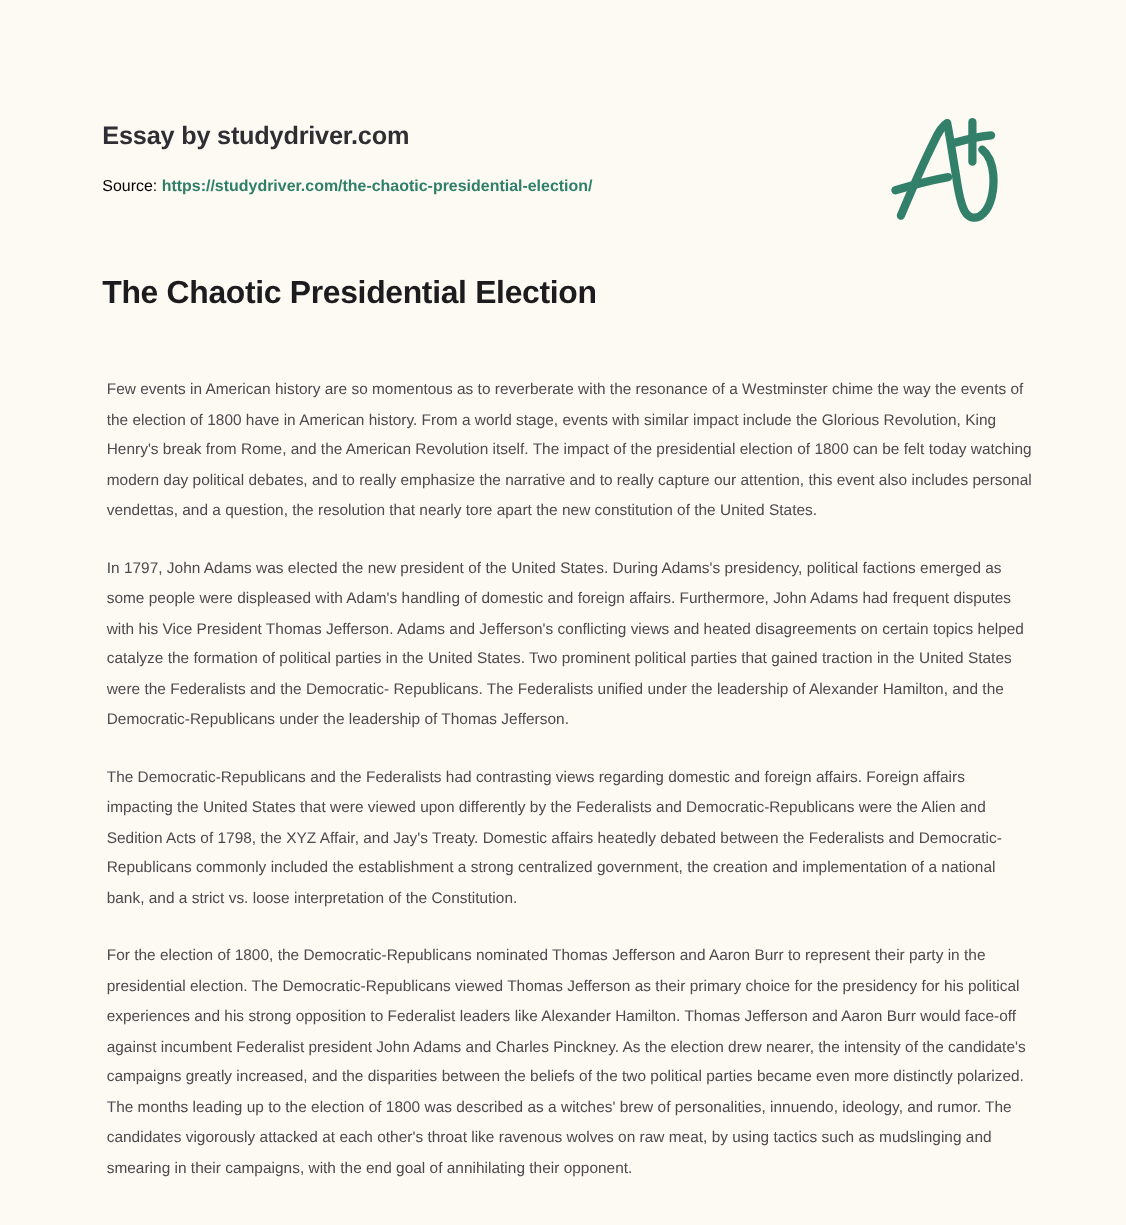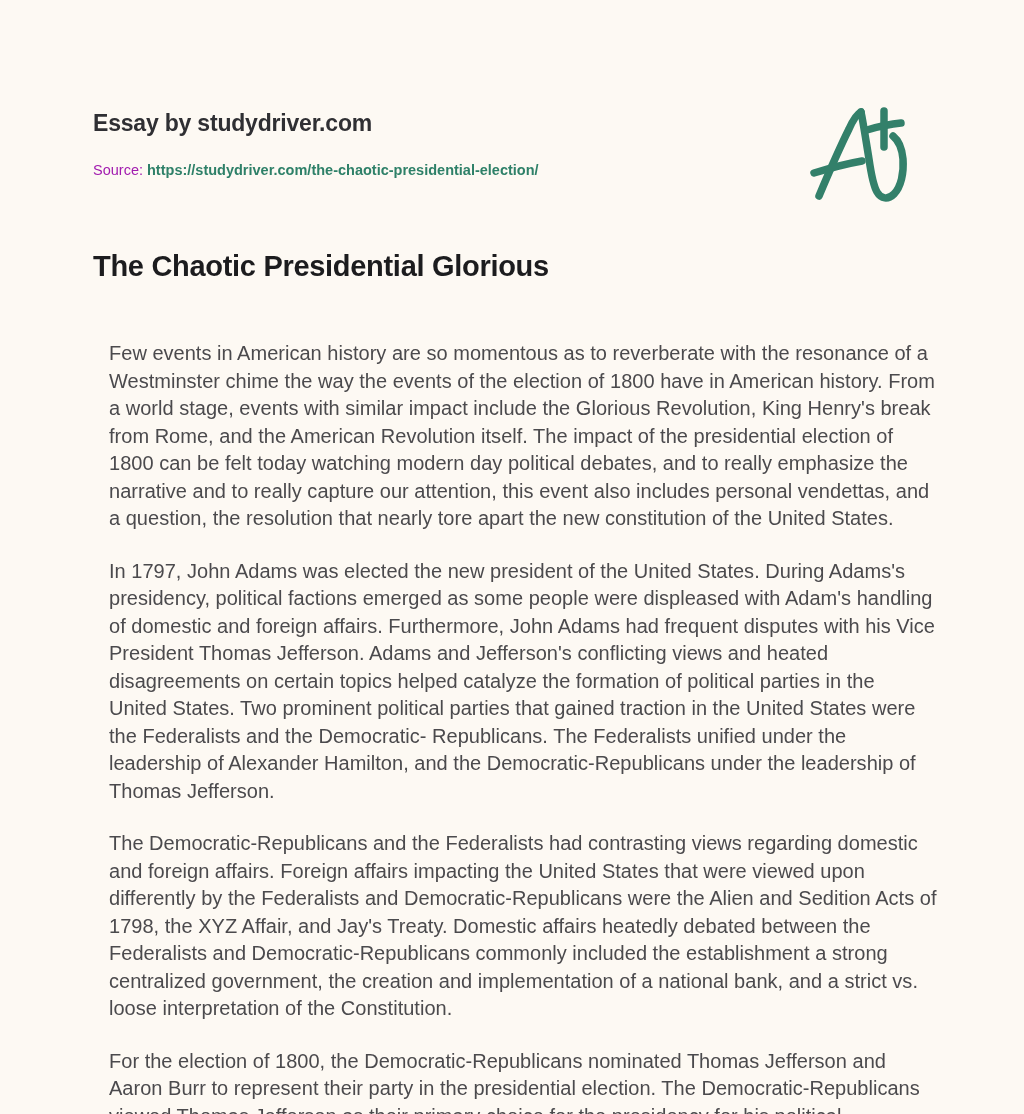--- a/index.html
+++ b/index.html
@@ -46,21 +46,21 @@
 
   .source-line {
     position: absolute;
     left: 93px;
     top: 117px;
     font-size: 14.5px;
     line-height: 1.3;
     white-space: nowrap;
   }
   .source-label {
-    color: #a21caf;
+    color: #000000;
   }
   .source-url {
     color: #2e8068;
     text-decoration: none;
     font-weight: bold;
   }
 
   
   .logo {
     position: absolute;
@@ -91,22 +91,22 @@
     letter-spacing: -0.3px;
     line-height: 1.25;
   }
 
   .body-copy {
     margin-top: 56px;
     width: 845px;
   }
 
   .body-copy p {
-    margin: 0 0 25px 16px;
-    font-size: 20px;
+    margin: 0 0 25px 4px;
+    font-size: 14px;
     line-height: 27.5px;
     color: #4b4a4d;
     text-align: left;
     letter-spacing: 0.02px;
   }
   .body-copy p:last-child {
     margin-bottom: 0;
   }
 </style>
 </head>
@@ -139,21 +139,21 @@
 
           <path d="M79 12 C 79 24, 79 38, 79 48" stroke-width="7.5"></path>
         </g>
       </svg>
     </div>
 
   </div>
 
   <div class="article">
 
-    <h1 class="article-title">The Chaotic Presidential Glorious</h1>
+    <h1 class="article-title">The Chaotic Presidential Election</h1>
 
     <div class="body-copy">
       <p>Few events in American history are so momentous as to reverberate with the resonance of a Westminster chime the way the events of the election of 1800 have in American history. From a world stage, events with similar impact include the Glorious Revolution, King Henry's break from Rome, and the American Revolution itself. The impact of the presidential election of 1800 can be felt today watching modern day political debates, and to really emphasize the narrative and to really capture our attention, this event also includes personal vendettas, and a question, the resolution that nearly tore apart the new constitution of the United States.</p>
       <p>In 1797, John Adams was elected the new president of the United States. During Adams's presidency, political factions emerged as some people were displeased with Adam's handling of domestic and foreign affairs. Furthermore, John Adams had frequent disputes with his Vice President Thomas Jefferson. Adams and Jefferson's conflicting views and heated disagreements on certain topics helped catalyze the formation of political parties in the United States. Two prominent political parties that gained traction in the United States were the Federalists and the Democratic- Republicans. The Federalists unified under the leadership of Alexander Hamilton, and the Democratic-Republicans under the leadership of Thomas Jefferson.</p>
       <p>The Democratic-Republicans and the Federalists had contrasting views regarding domestic and foreign affairs. Foreign affairs impacting the United States that were viewed upon differently by the Federalists and Democratic-Republicans were the Alien and Sedition Acts of 1798, the XYZ Affair, and Jay's Treaty. Domestic affairs heatedly debated between the Federalists and Democratic-Republicans commonly included the establishment a strong centralized government, the creation and implementation of a national bank, and a strict vs. loose interpretation of the Constitution.</p>
       <p>For the election of 1800, the Democratic-Republicans nominated Thomas Jefferson and Aaron Burr to represent their party in the presidential election. The Democratic-Republicans viewed Thomas Jefferson as their primary choice for the presidency for his political experiences and his strong opposition to Federalist leaders like Alexander Hamilton. Thomas Jefferson and Aaron Burr would face-off against incumbent Federalist president John Adams and Charles Pinckney. As the election drew nearer, the intensity of the candidate's campaigns greatly increased, and the disparities between the beliefs of the two political parties became even more distinctly polarized. The months leading up to the election of 1800 was described as a witches' brew of personalities, innuendo, ideology, and rumor. The candidates vigorously attacked at each other's throat like ravenous wolves on raw meat, by using tactics such as mudslinging and smearing in their campaigns, with the end goal of annihilating their opponent.</p>
 
     </div>
 
   </div>

